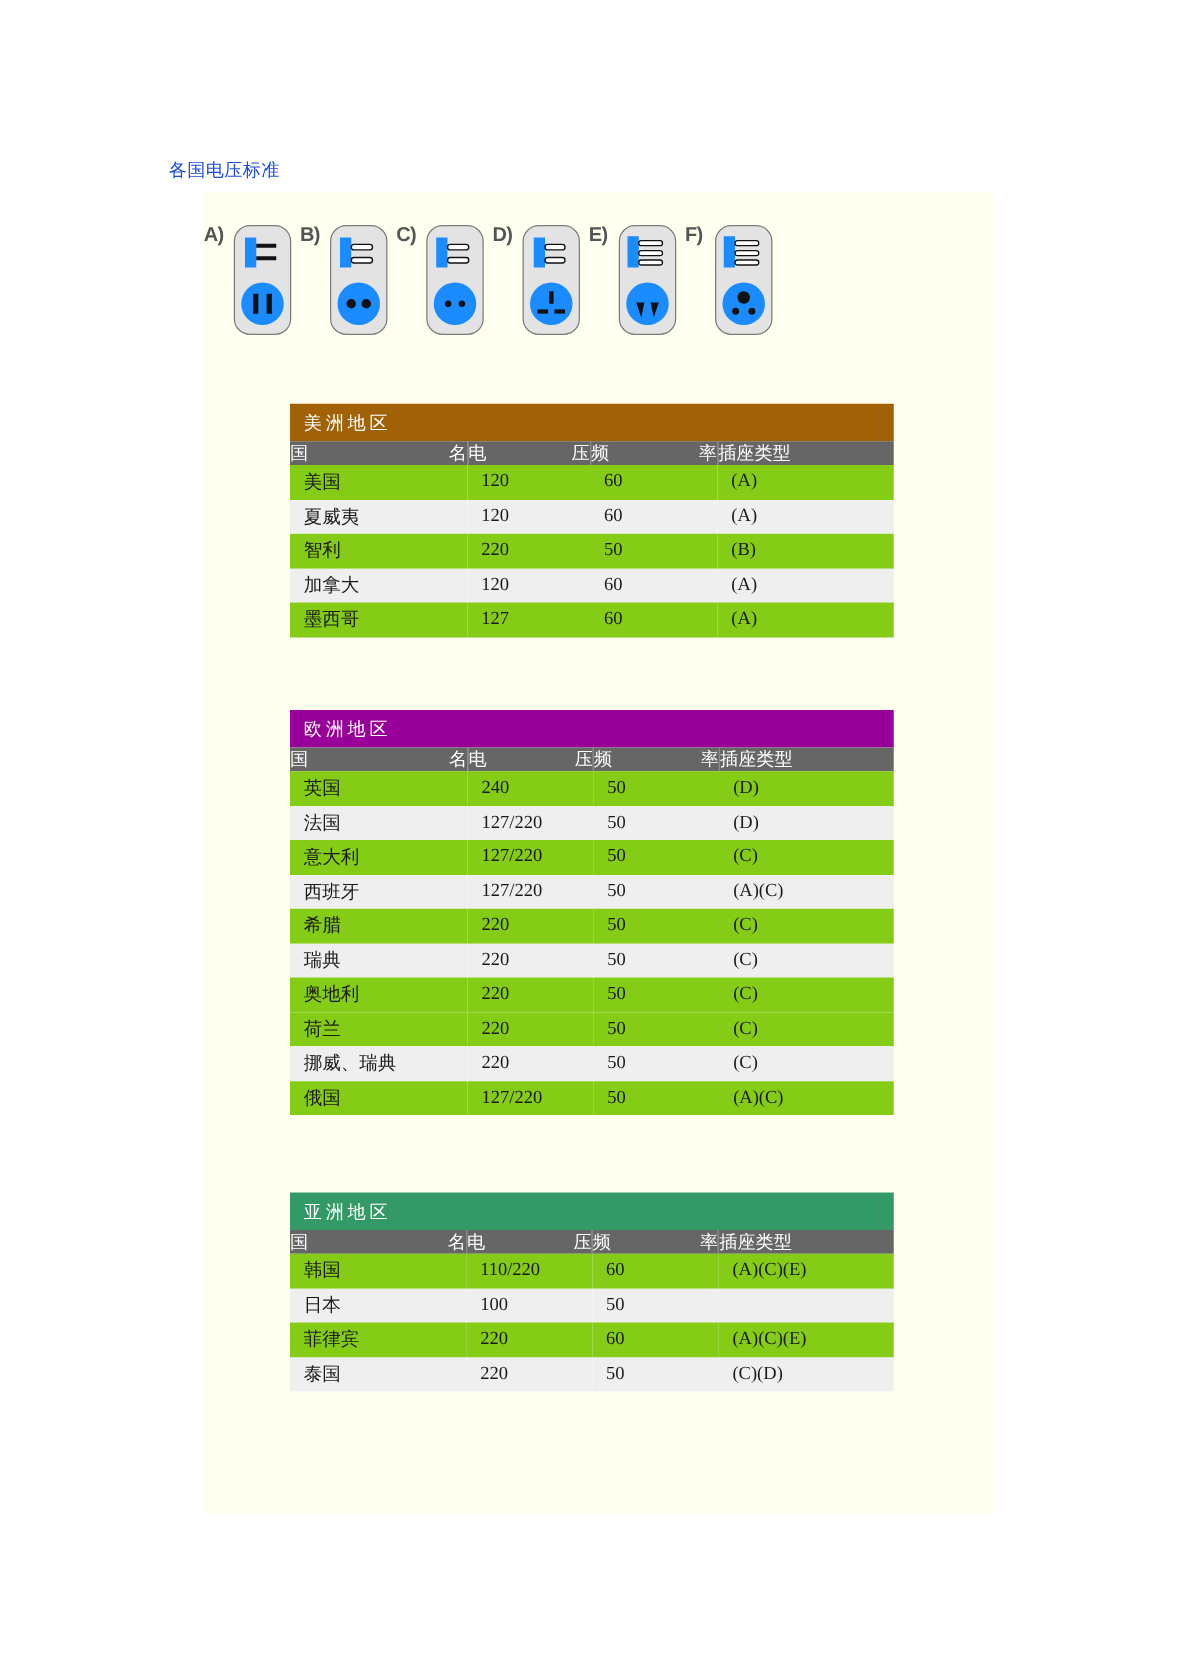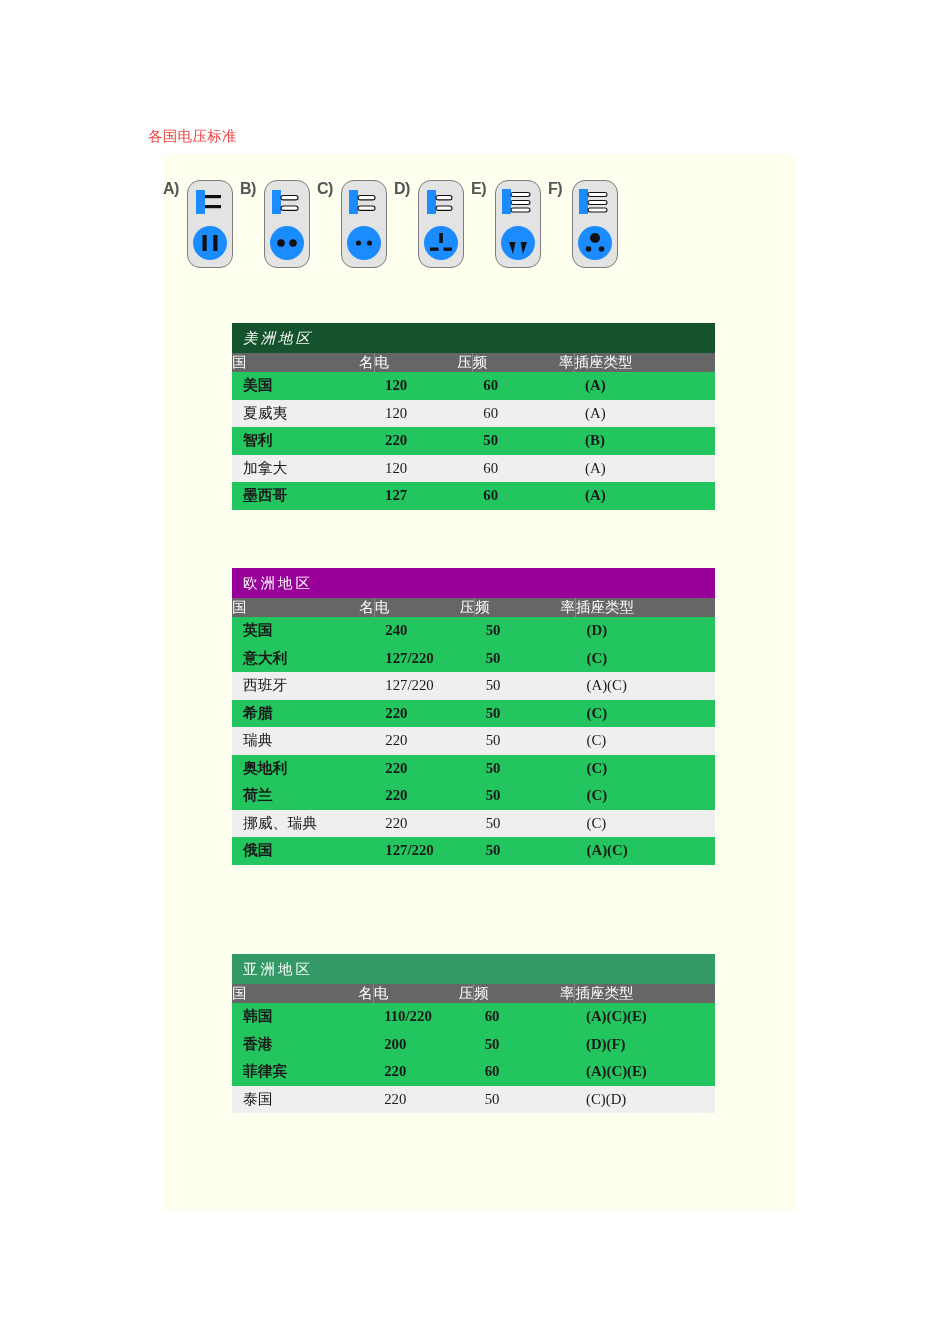--- a/index.html
+++ b/index.html
@@ -11,24 +11,24 @@
     width: 950px;
     height: 1344px;
     position: relative;
     font-family: "Liberation Serif", "DejaVu Serif", serif;
     overflow: hidden;
   }
 
   
   #doc-title {
     position: absolute;
-    left: 148px;
+    left: 135px;
     top: 127px;
     font-size: 14.5px;
-    color: #ef4444;
+    color: #1d4ed8;
     letter-spacing: 0.3px;
     white-space: nowrap;
   }
 
   
   #content-panel {
     position: absolute;
     left: 163px;
     top: 154px;
     width: 632px;
@@ -116,21 +116,21 @@
     text-align-last: justify;
     -moz-text-align-last: justify;
   }
   tr.data-row td {
     height: 27.5px;
     vertical-align: middle;
     color: #1a1a1a;
     font-size: 14.8px;
     padding-left: 11px;
   }
-  tr.data-row.odd td { background: #22c55e; font-weight: bold; }
+  tr.data-row.odd td { background: #84cc16; }
   tr.data-row.even td { background: #efefef; }
   .col-country { width: 145px; }
   .col-voltage { width: 95px; }
   .col-freq    { width: 100px; }
   .col-type    { width: 143px; }
 </style>
 </head>
 <body>
 
 <div id="doc-title">各国电压标准</div>
@@ -213,21 +213,21 @@
             <circle cx="16.5" cy="69" r="2.8" fill="#111111"></circle>
             <circle cx="29.5" cy="69" r="2.8" fill="#111111"></circle>
           </svg></div>
       </div>
     </div>
 
   <div id="tables-host">
       <table class="region-table" style="top: 169px;">
         <tbody>
           <tr class="region-title-row">
-            <td colspan="4" style="background: #14532d; font-style: italic;">美洲地区</td>
+            <td colspan="4" style="background: #a16207;">美洲地区</td>
           </tr>
           <tr class="col-head-row">
             <td class="col-country ch-pad">
               <span class="justify-head">国 名</span>
             </td>
             <td class="col-voltage ch-pad">
               <span class="justify-head">电 压</span>
             </td>
             <td class="col-freq ch-pad">
               <span class="justify-head">频 率</span>
@@ -282,20 +282,26 @@
               <span class="justify-head">频 率</span>
             </td>
             <td class="col-type ch-pad"><span>插座类型</span></td>
           </tr>
           <tr class="data-row odd">
             <td class="col-country">英国</td>
             <td class="col-voltage">240</td>
             <td class="col-freq">50</td>
             <td class="col-type">(D)</td>
           </tr>
+          <tr class="data-row even">
+            <td class="col-country">法国</td>
+            <td class="col-voltage">127/220</td>
+            <td class="col-freq">50</td>
+            <td class="col-type">(D)</td>
+          </tr>
           <tr class="data-row odd">
             <td class="col-country">意大利</td>
             <td class="col-voltage">127/220</td>
             <td class="col-freq">50</td>
             <td class="col-type">(C)</td>
           </tr>
           <tr class="data-row even">
             <td class="col-country">西班牙</td>
             <td class="col-voltage">127/220</td>
             <td class="col-freq">50</td>
@@ -355,25 +361,25 @@
               <span class="justify-head">频 率</span>
             </td>
             <td class="col-type ch-pad"><span>插座类型</span></td>
           </tr>
           <tr class="data-row odd">
             <td class="col-country">韩国</td>
             <td class="col-voltage">110/220</td>
             <td class="col-freq">60</td>
             <td class="col-type">(A)(C)(E)</td>
           </tr>
-          <tr class="data-row odd">
-            <td class="col-country">香港</td>
-            <td class="col-voltage">200</td>
-            <td class="col-freq">50</td>
-            <td class="col-type">(D)(F)</td>
+          <tr class="data-row even">
+            <td class="col-country">日本</td>
+            <td class="col-voltage">100</td>
+            <td class="col-freq">50</td>
+            <td class="col-type"></td>
           </tr>
           <tr class="data-row odd">
             <td class="col-country">菲律宾</td>
             <td class="col-voltage">220</td>
             <td class="col-freq">60</td>
             <td class="col-type">(A)(C)(E)</td>
           </tr>
           <tr class="data-row even">
             <td class="col-country">泰国</td>
             <td class="col-voltage">220</td>

